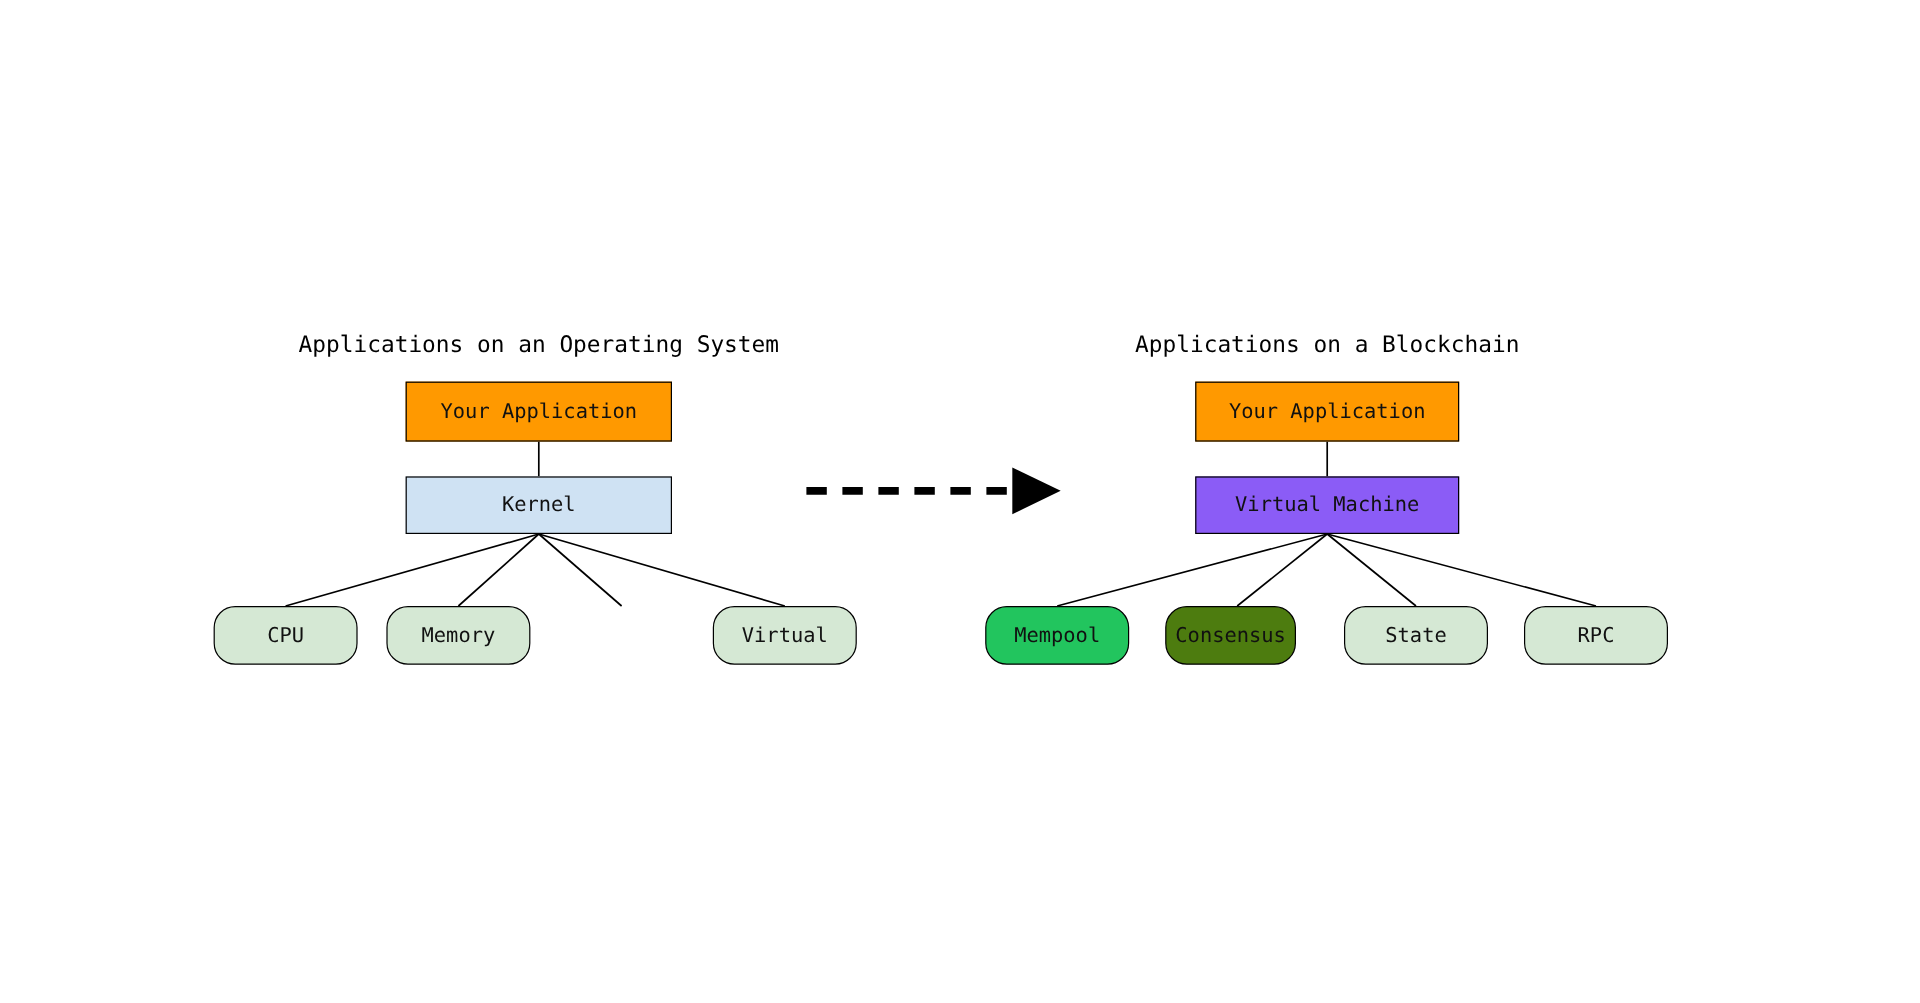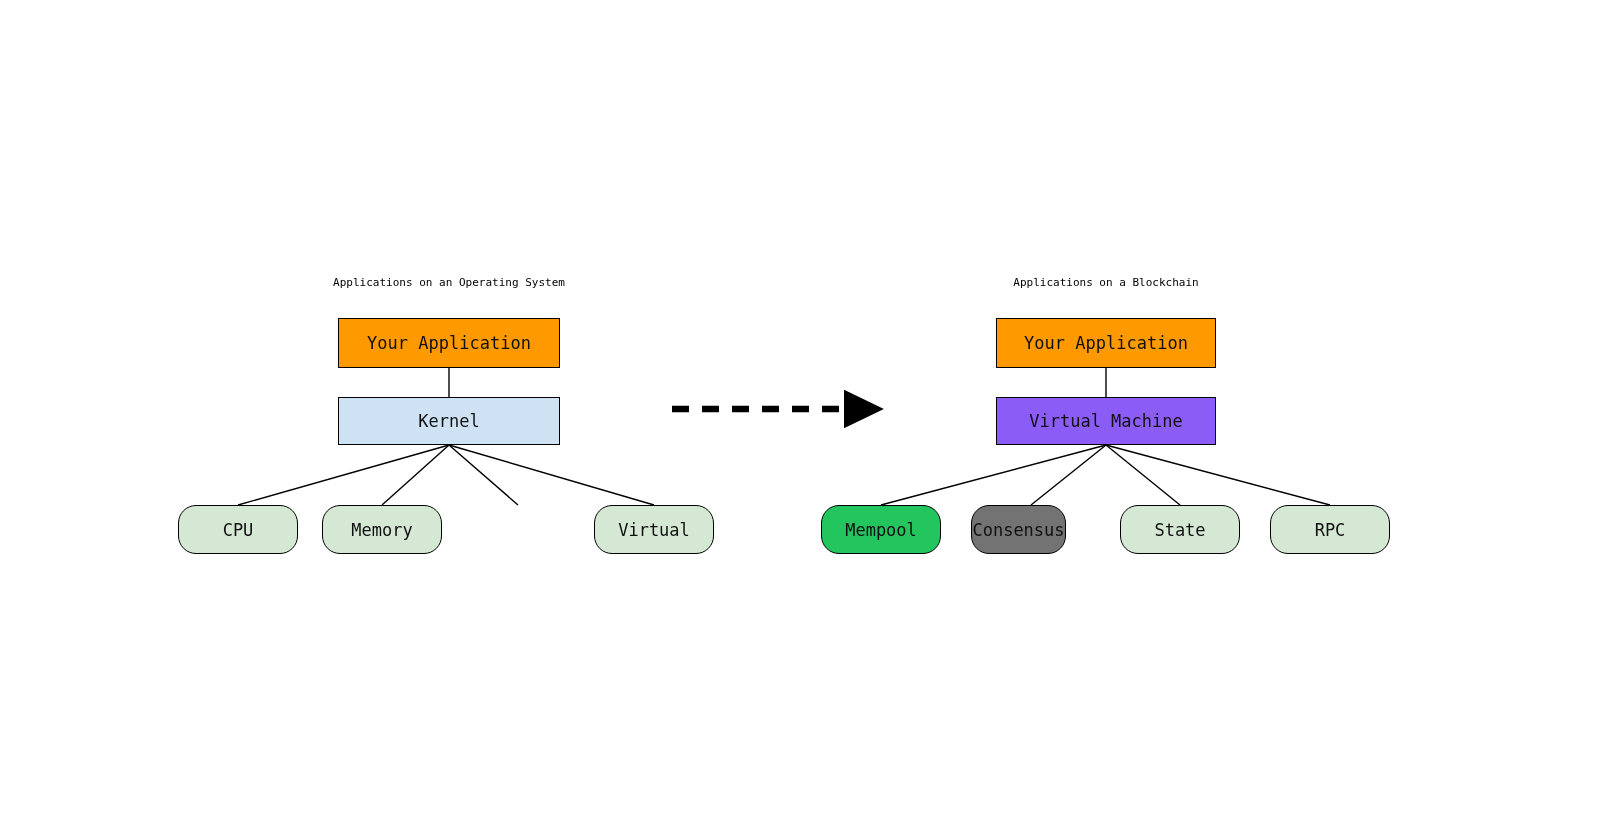--- a/index.html
+++ b/index.html
@@ -24,21 +24,21 @@
   .edge-layer {
     position: absolute;
     left: 0;
     top: 0;
     width: 1600px;
     height: 836px;
     pointer-events: none;
   }
   .group-title {
     position: absolute;
-    font-size: 11px;
+    font-size: 19px;
     color: #000000;
     white-space: nowrap;
     letter-spacing: 0px;
     text-align: center;
     transform: translateX(-50%);
   }
   .node {
     position: absolute;
     box-sizing: border-box;
     border: 1.6px solid #000000;
@@ -100,17 +100,17 @@
   <div class="node leaf" id="os-res-1" style="left: 322px; top: 505px; width: 120px; height: 49px; background: rgb(213, 232, 212); border-color: rgb(0, 0, 0);">Memory</div>
   <div class="node leaf" id="os-res-3" style="left: 594px; top: 505px; width: 120px; height: 49px; background: rgb(213, 232, 212); border-color: rgb(0, 0, 0);">Virtual</div>
 
   <div class="group-title" style="left:1106px; top:276px;">Applications on a Blockchain</div>
 
   <div class="node app" id="ch-app" style="left: 996px; top: 318px; width: 220px; height: 50px; background: rgb(255, 153, 0); border-color: rgb(0, 0, 0);">Your Application</div>
 
   <div class="node layer" id="ch-layer" style="left: 996px; top: 397px; width: 220px; height: 48px; background: #8b5cf6; border-color: rgb(0, 0, 0);">Virtual Machine</div>
 
   <div class="node leaf" id="ch-res-0" style="left: 821px; top: 505px; width: 120px; height: 49px; background: #22c55e; border-color: rgb(0, 0, 0);">Mempool</div>
-  <div class="node leaf" id="ch-res-1" style="left: 971px; top: 505px; width: 95px; height: 49px; background: #737373; border-color: rgb(0, 0, 0);">Consensus</div>
+  <div class="node leaf" id="ch-res-1" style="left: 971px; top: 505px; width: 109px; height: 49px; background: #4d7c0f; border-color: rgb(0, 0, 0);">Consensus</div>
   <div class="node leaf" id="ch-res-2" style="left: 1120px; top: 505px; width: 120px; height: 49px; background: rgb(213, 232, 212); border-color: rgb(0, 0, 0);">State</div>
   <div class="node leaf" id="ch-res-3" style="left: 1270px; top: 505px; width: 120px; height: 49px; background: rgb(213, 232, 212); border-color: rgb(0, 0, 0);">RPC</div>
 
 </div>
 
 </body></html>

